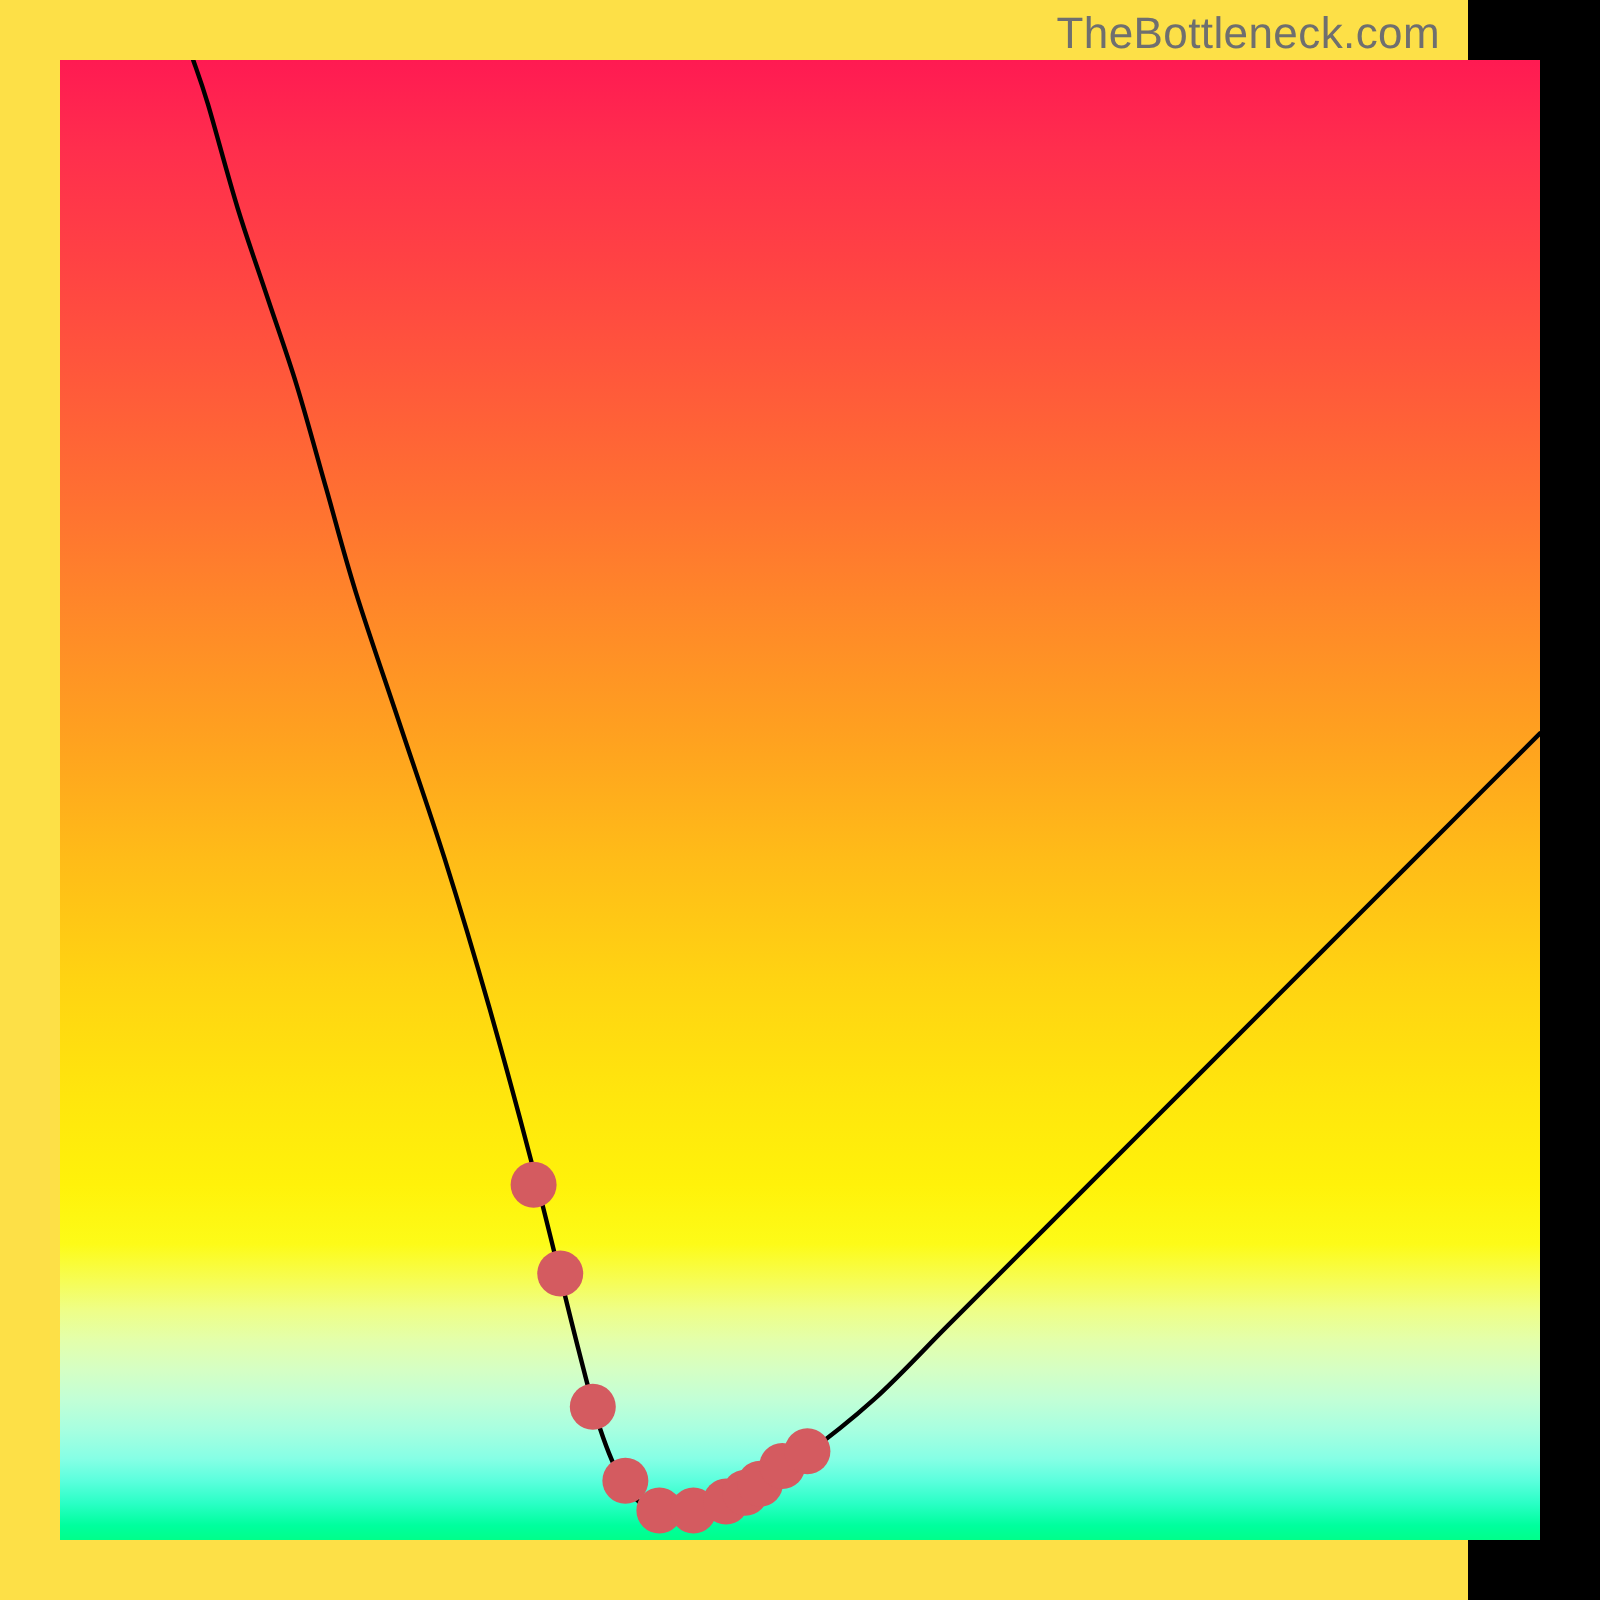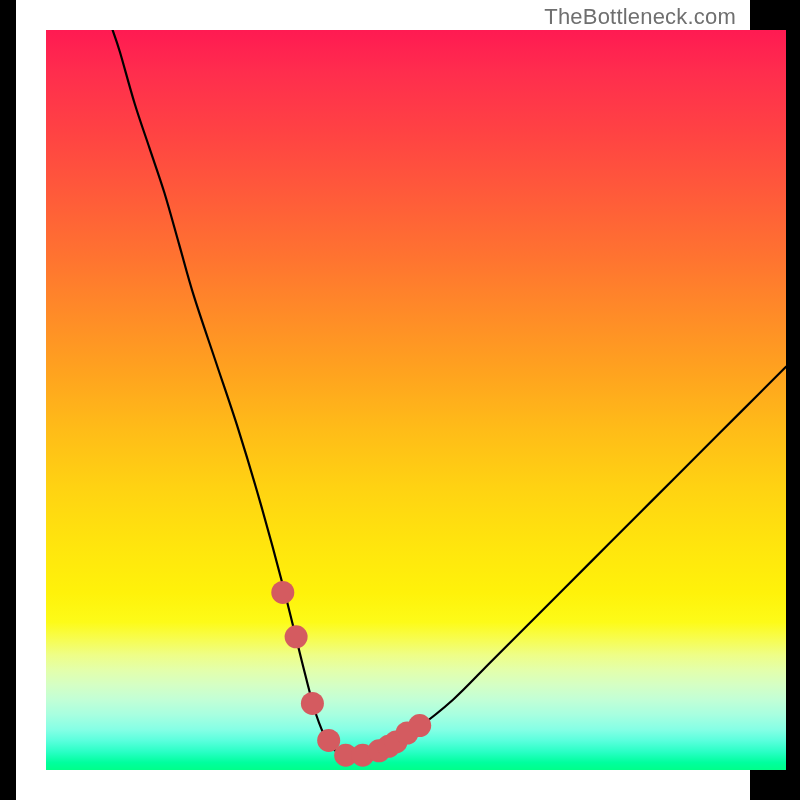--- a/index.html
+++ b/index.html
@@ -6,25 +6,25 @@
     margin: 0;
     padding: 0;
     width: 800px;
     height: 800px;
     overflow: hidden;
     background: #000;
     font-family: Arial, Helvetica, sans-serif;
   }
   .frame {
     position: absolute;
-    left: 16px;
+    left: 0;
     top: 0;
     width: 734px;
     height: 800px;
-    background: #ffffff;
+    background: #fde047;
   }
   .plot {
     position: absolute;
     left: 30px;
     top: 30px;
     width: 740px;
     height: 740px;
     overflow: hidden;
     
     background: linear-gradient(to bottom,

